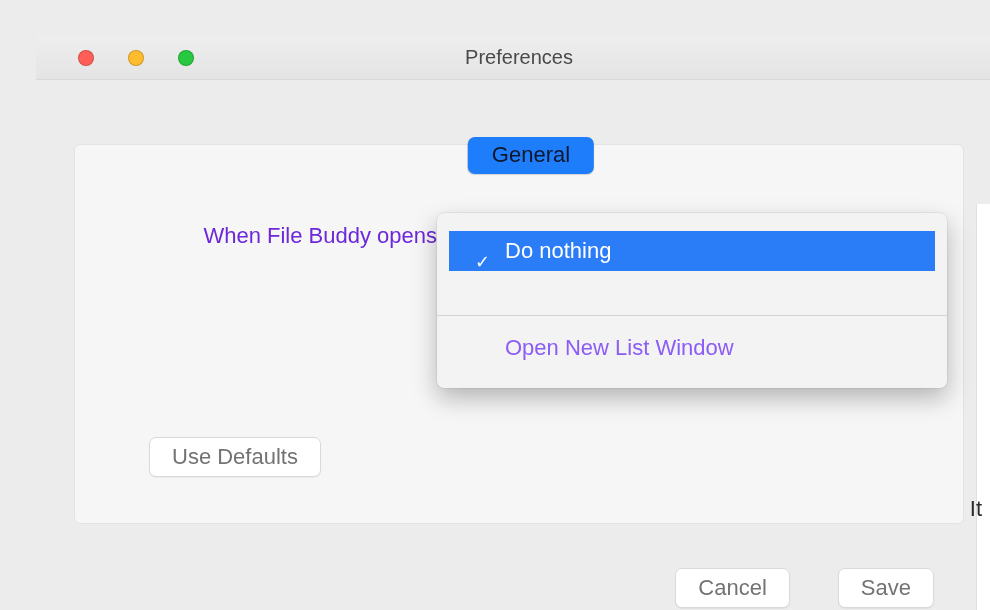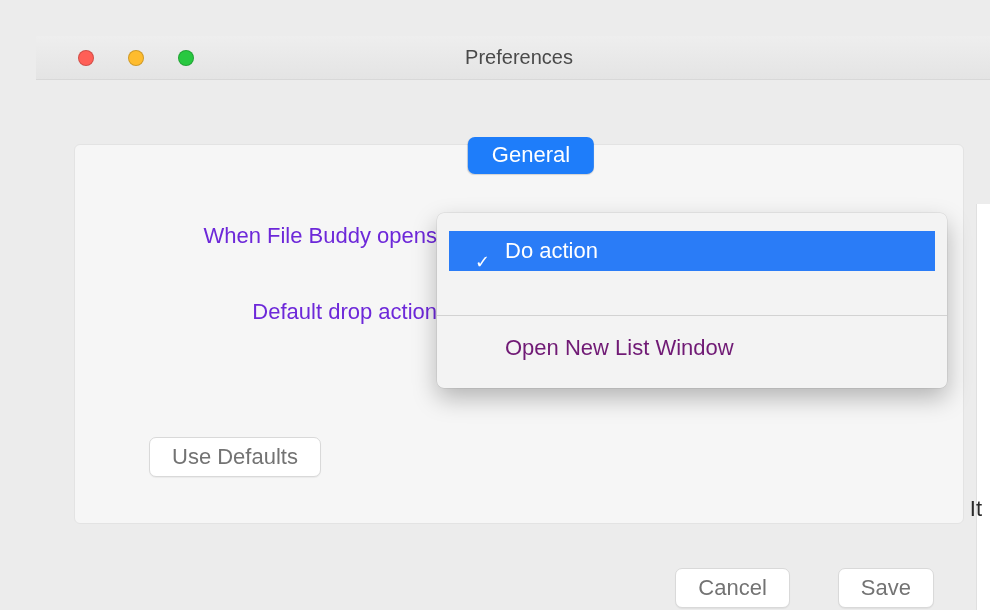--- a/index.html
+++ b/index.html
@@ -48,21 +48,21 @@
       padding: 30px 30px 24px 30px;
       height: 380px;
       position: relative;
     }
     .tab-pill {
       position: absolute;
       top: -20px;
       left: 50%;
       transform: translateX(-50%);
       background: #1e7dfa;
-      color: #ffffff;
+      color: #0f172a;
       padding: 5px 24px 6px;
       border-radius: 7px;
       font-size: 22px;
       box-shadow: 0 1px 1px rgba(0,0,0,0.15);
     }
     .form-row {
       display: flex;
       align-items: center;
       margin-top: 30px;
       gap: 0;
@@ -100,21 +100,21 @@
       background: #f3f3f3;
       border-radius: 7px;
       box-shadow: 0 10px 24px rgba(0,0,0,0.27), 0 0 0 0.5px rgba(0,0,0,0.1);
       padding: 6px 0 8px 0;
       z-index: 50;
     }
     .menu-item {
       font-size: 22px;
       padding: 7px 18px 7px 44px;
       position: relative;
-      color: #701a75;
+      color: #8b5cf6;
     }
     .menu-item.selected {
       background: #2a7cf7;
       color: #fff;
     }
     .menu-item.selected .check {
       position: absolute;
       left: 14px;
       top: 50%;
       transform: translateY(-55%);
@@ -183,28 +183,27 @@
 
   <div class="panel">
     <div class="tab-pill">General</div>
 
     <div class="form-row" style="margin-top:36px">
       <div class="row-label">When File Buddy opens</div>
       <div class="popup-handle" style="top:62px"></div>
     </div>
 
     <div class="form-row" style="margin-top:26px">
-      <div class="row-label">Default drop action</div>
       <div class="popup-handle" style="top:122px"></div>
     </div>
 
     <div class="dropdown-menu">
       <div class="menu-item selected">
         <span class="check">✓</span>
-        <span>Do action</span>
+        <span>Do nothing</span>
       </div>
       <div class="menu-gap"></div>
       <div class="menu-sep"></div>
       <div class="menu-item">
         <span>Open New List Window</span>
       </div>
     </div>
 
     <div class="use-defaults">
       <button class="btn">Use Defaults</button>

